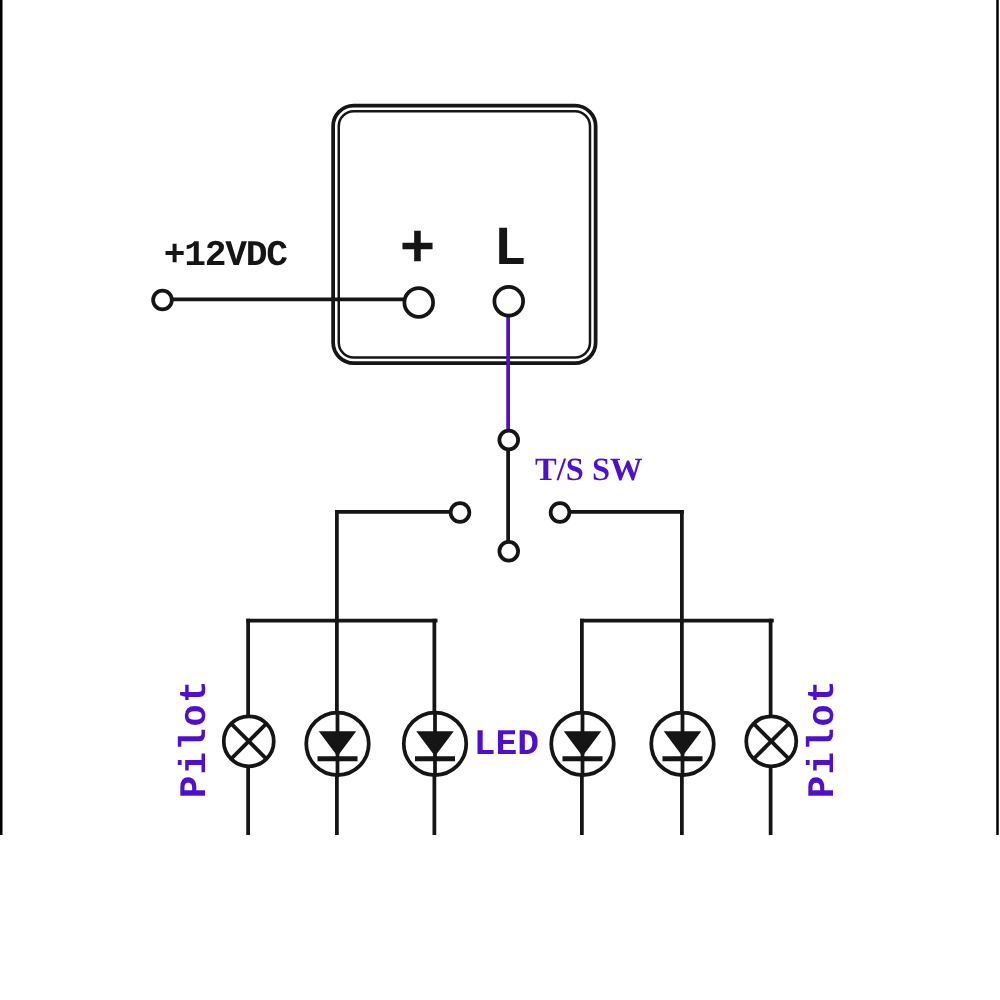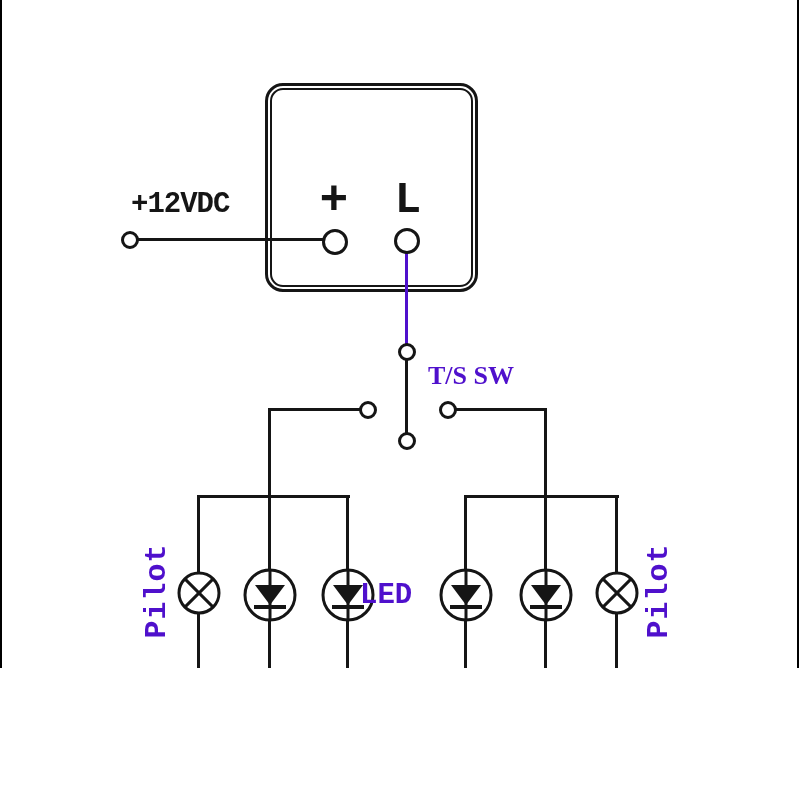--- a/index.html
+++ b/index.html
@@ -42,21 +42,21 @@
   }
 
   .lbl{position:absolute;white-space:nowrap;line-height:1;}
   .lbl.ink{color:var(--ink);}
   .lbl.accent{color:var(--accent);}
 
   .supply-lbl{left:131px;top:190px;font-size:29px;font-weight:bold;letter-spacing:-1px;}
   .plus-lbl{left:334px;top:201px;transform:translate(-50%,-50%);font-size:48px;font-weight:bold;}
   .load-lbl{left:408px;top:200px;transform:translate(-50%,-50%);font-size:44px;font-weight:bold;}
   .sw-lbl{left:428px;top:363px;font-size:26px;font-weight:bold;font-family:Liberation Serif, serif;}
-  .led-lbl{left:360px;top:581px;font-size:29px;font-weight:bold;}
+  .led-lbl{left:379px;top:581px;font-size:29px;font-weight:bold;}
   .pilot-lbl{font-size:30px;font-weight:bold;letter-spacing:1px;transform:translate(-50%,-50%) rotate(-90deg);}
   .pilot-lbl.pl-left{left:157px;top:591px;}
   .pilot-lbl.pl-right{left:659px;top:591px;}
 
   svg{position:absolute;color:var(--ink);display:block;}
 </style>
 </head>
 <body>
 
 <div class="canvas">

